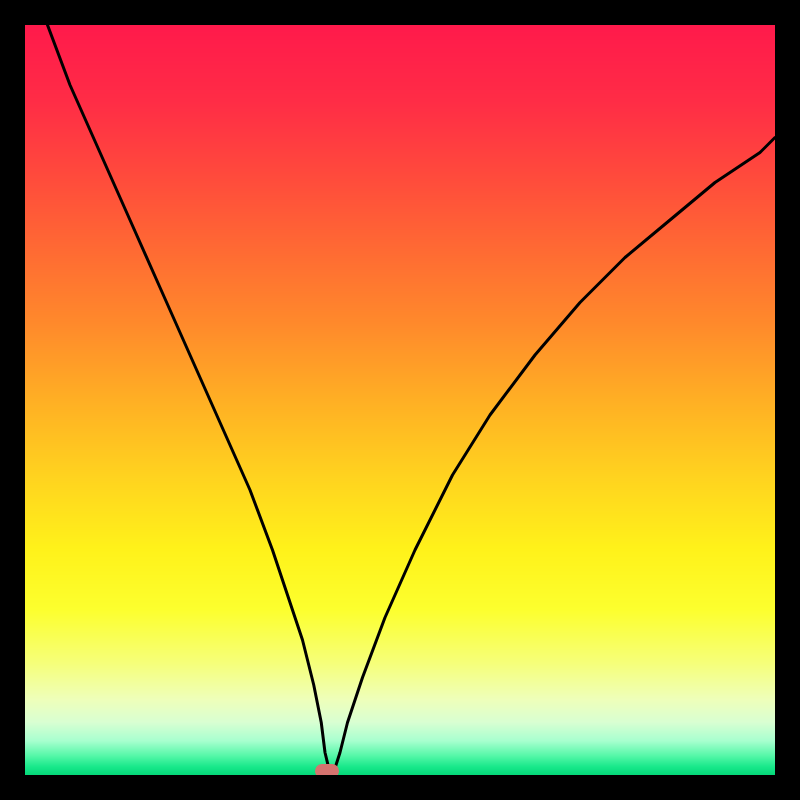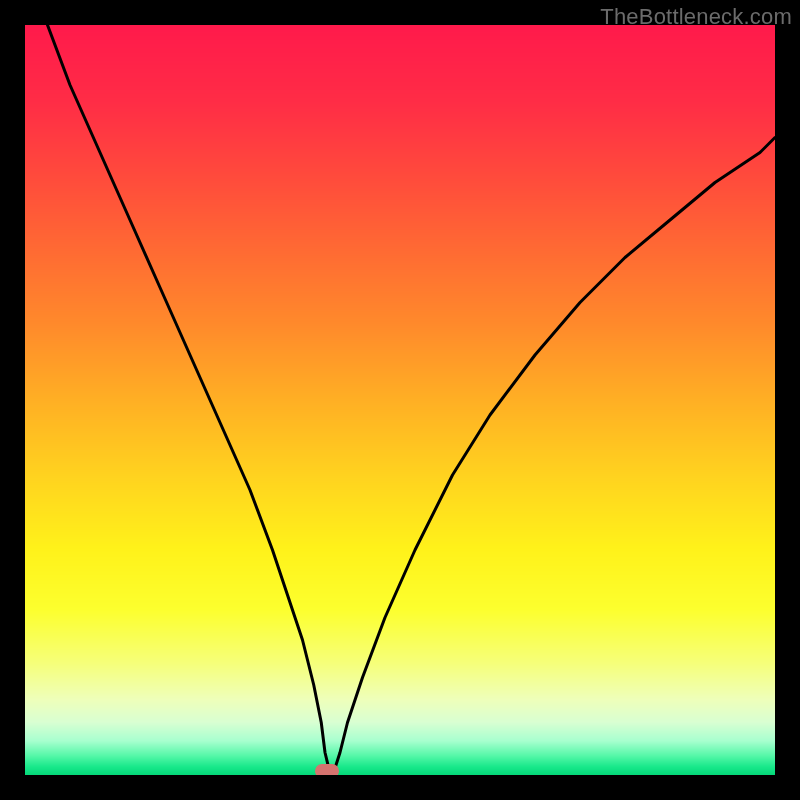--- a/index.html
+++ b/index.html
@@ -54,21 +54,20 @@
     font-weight: 500;
     letter-spacing: 0.2px;
     color: #6b6b6b;
     user-select: none;
   }
 </style>
 </head>
 <body>
 
 <div class="frame">
-  <div class="watermark">TheBottleneck.com</div>
   <div class="plot">
     <div class="gradient" id="gradient">
         <div class="band" style="top:0px;height:2px;background:rgb(255,26,75);"></div>
         <div class="band" style="top:1px;height:2px;background:rgb(255,26,75);"></div>
         <div class="band" style="top:2px;height:2px;background:rgb(255,26,75);"></div>
         <div class="band" style="top:3px;height:2px;background:rgb(255,27,75);"></div>
         <div class="band" style="top:4px;height:2px;background:rgb(255,27,75);"></div>
         <div class="band" style="top:5px;height:2px;background:rgb(255,27,75);"></div>
         <div class="band" style="top:6px;height:2px;background:rgb(255,27,75);"></div>
         <div class="band" style="top:7px;height:2px;background:rgb(255,28,75);"></div>

